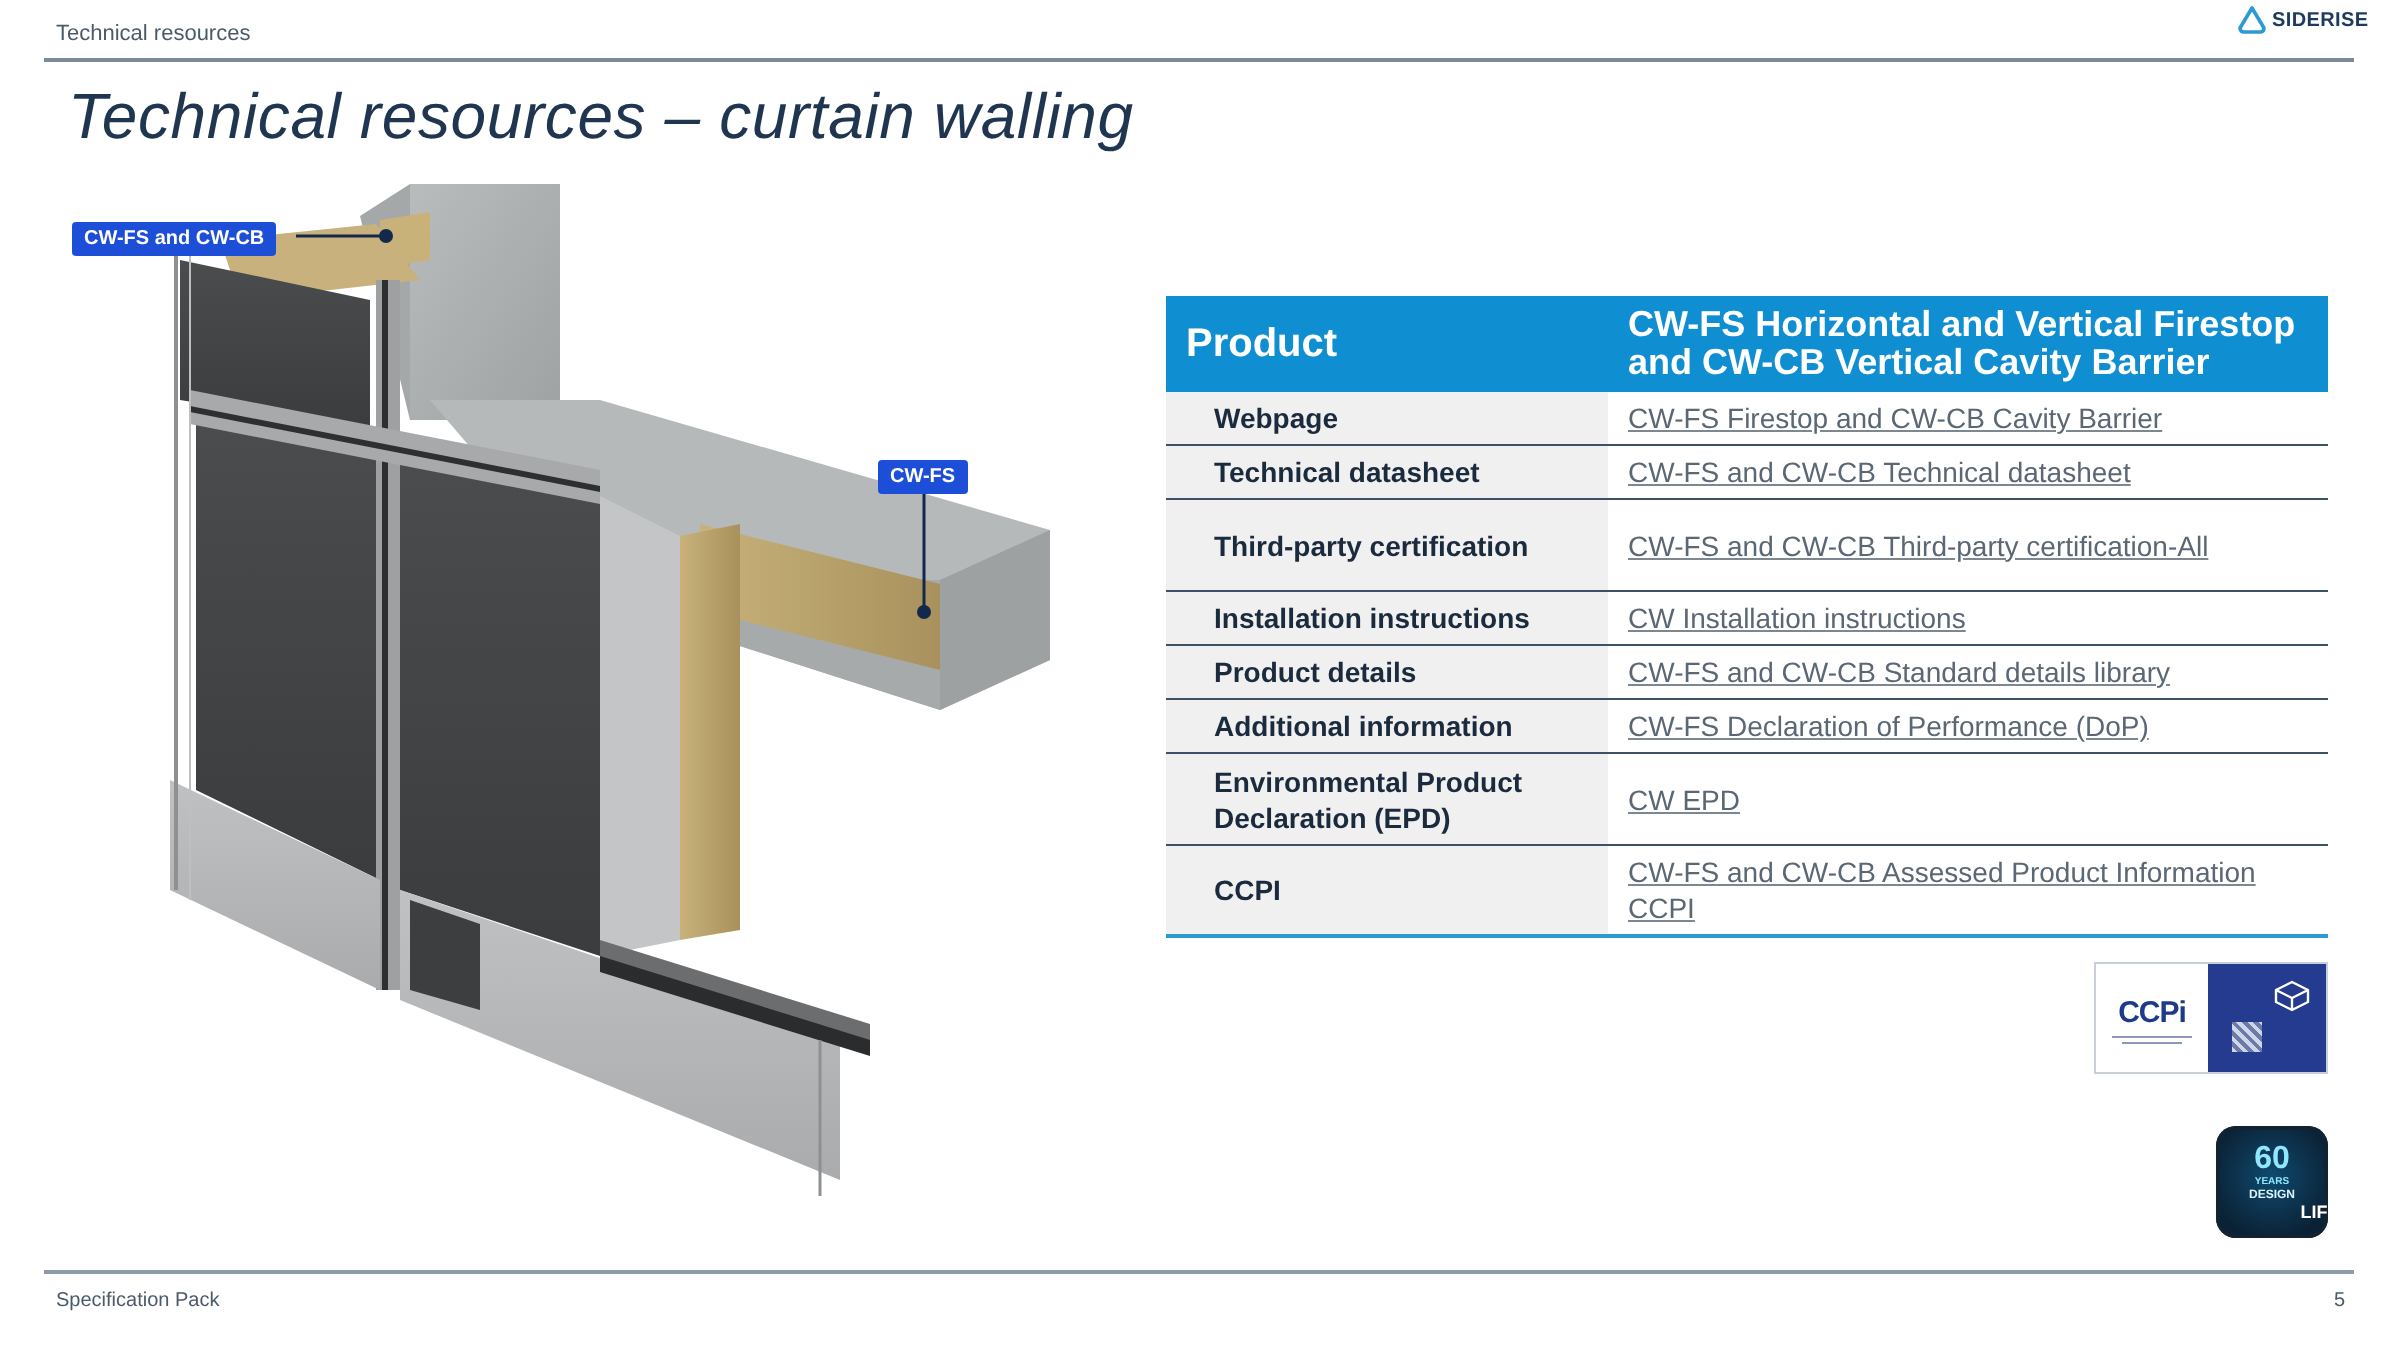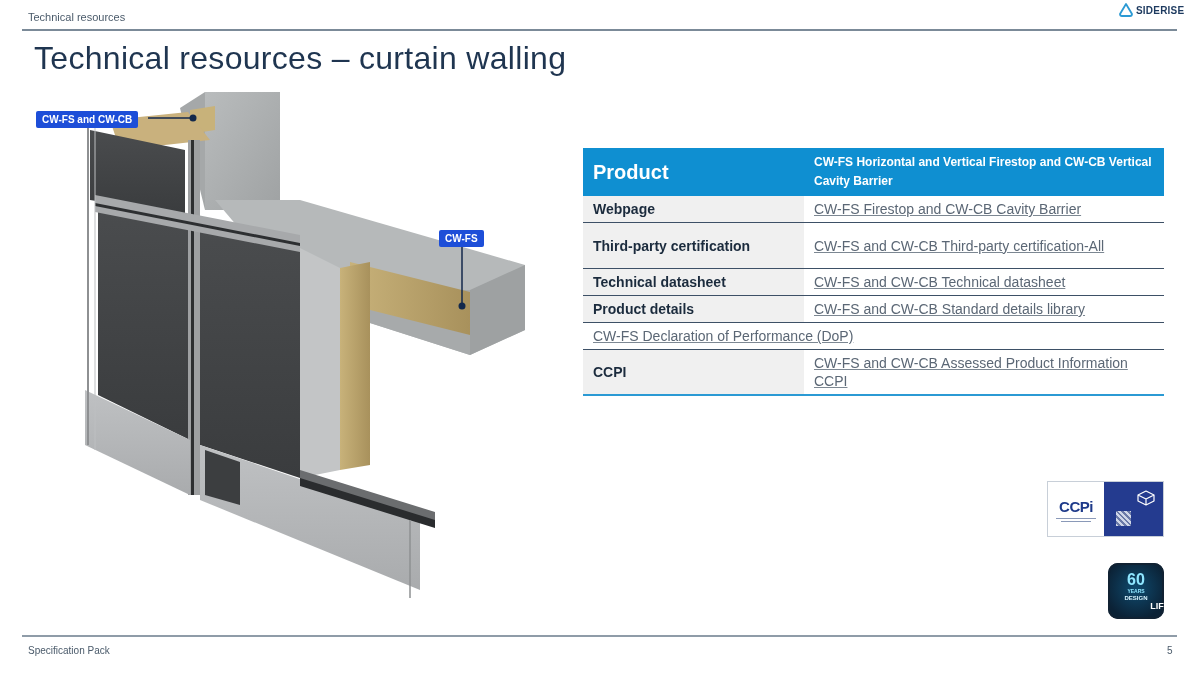--- a/index.html
+++ b/index.html
@@ -5,34 +5,34 @@
   * { box-sizing: border-box; margin: 0; padding: 0; }
   html, body { width: 1200px; height: 675px; background: #ffffff; overflow: hidden; }
   body { position: relative; font-family: "Liberation Sans", "DejaVu Sans", sans-serif; color: #1f2d3d; }
 
   .header-label { position: absolute; left: 28px; top: 11px; font-size: 11px; color: #4a5a6a; }
   .header-rule { position: absolute; left: 22px; top: 29px; width: 1155px; height: 2px; background: #7b8a98; }
   .logo { position: absolute; left: 1118px; top: 2px; display: flex; align-items: center; gap: 2px; }
   .logo svg { width: 16px; height: 16px; }
   .logo-text { font-size: 10px; font-weight: bold; color: #1d3a5f; letter-spacing: 0.2px; }
 
-  .page-title { position: absolute; left: 34px; top: 40px; font-size: 32px; font-weight: normal; color: #1f3550; letter-spacing: 0.3px; }
+  .page-title { position: absolute; left: 34px; top: 40px; font-size: 32px; font-weight: normal; color: #1f3550; letter-spacing: 0.3px; font-style: italic; }
 
   .illustration { position: absolute; left: 30px; top: 90px; width: 520px; height: 520px; }
   .callout { position: absolute; background: #1d4ed8; color: #ffffff; font-size: 10px; font-weight: bold; padding: 3px 6px; border-radius: 2px; white-space: nowrap; }
   .callout-a { left: 36px; top: 111px; }
   .callout-b { left: 439px; top: 230px; }
 
   .table { position: absolute; left: 583px; top: 148px; width: 581px; border-collapse: collapse; }
   .table .row { display: flex; border-bottom: 1.5px solid #3d5066; }
   .table .row.last { border-bottom: 2px solid #2b9ad4; }
   .table .head { display: flex; background: #0f8fd1; color: #ffffff; }
   .head .c1 { width: 221px; padding: 0 10px; display: flex; align-items: center; font-weight: bold; font-size: 20px; height: 48px; }
-  .head .c2 { flex: 1; padding: 4px 10px; font-weight: bold; font-size: 12px; line-height: 19px; display: flex; align-items: center; }
-  .row .c1 { width: 221px; background: #f0f0f0; padding: 0 10px; font-weight: bold; font-size: 14px; color: #1b2b3d; display: flex; align-items: center; line-height: 18px; }
+  .head .c2 { flex: 1; padding: 4px 10px; font-weight: bold; font-size: 18px; line-height: 19px; display: flex; align-items: center; }
+  .row .c1 { width: 221px; background: #f0f0f0; padding: 0 24px; font-weight: bold; font-size: 14px; color: #1b2b3d; display: flex; align-items: center; line-height: 18px; }
   .row .c2 { flex: 1; padding: 0 10px; font-size: 14px; color: #5b6775; display: flex; align-items: center; line-height: 18px; }
   .row .c2 a { color: #5b6775; text-decoration: underline; text-decoration-color: #7c8792; cursor: pointer; }
   .h1 { height: 27px; }
   .h2 { height: 46px; }
 
   .ccpi-badge { position: absolute; left: 1047px; top: 481px; width: 117px; height: 56px; display: flex; border: 1px solid #c8cfd8; }
   .ccpi-left { width: 56px; background: #ffffff; display: flex; flex-direction: column; align-items: center; justify-content: center; padding-top: 2px; }
   .ccpi-logo { font-size: 15px; font-weight: bold; color: #1e3a8a; letter-spacing: -0.5px; }
   .ccpi-lines { width: 40px; height: 1px; background: #8a99b8; margin-top: 3px; }
   .ccpi-right { flex: 1; background: #243b8f; position: relative; }
@@ -134,41 +134,54 @@
   <div class="head">
     <div class="c1">Product</div>
     <div class="c2">CW-FS Horizontal and Vertical Firestop and CW-CB Vertical Cavity Barrier</div>
   </div>
   <div class="row h1">
     <div class="c1">Webpage</div>
     <div class="c2">
         <a>CW-FS Firestop and CW-CB Cavity Barrier</a>
       </div>
   </div>
+  <div class="row h1">
+    <div class="c1">Technical datasheet</div>
+    <div class="c2">
+        <a>CW-FS and CW-CB Technical datasheet</a>
+      </div>
+  </div>
   <div class="row h2">
     <div class="c1">Third-party certification</div>
     <div class="c2">
         <a>CW-FS and CW-CB Third-party certification-All</a>
       </div>
   </div>
   <div class="row h1">
-    <div class="c1">Technical datasheet</div>
-    <div class="c2">
-        <a>CW-FS and CW-CB Technical datasheet</a>
+    <div class="c1">Installation instructions</div>
+    <div class="c2">
+        <a>CW Installation instructions</a>
       </div>
   </div>
   <div class="row h1">
     <div class="c1">Product details</div>
     <div class="c2">
         <a>CW-FS and CW-CB Standard details library</a>
       </div>
   </div>
   <div class="row h1">
+    <div class="c1">Additional information</div>
     <div class="c2">
         <a>CW-FS Declaration of Performance (DoP)</a>
+      </div>
+  </div>
+  <div class="row h2">
+    <div class="c1">Environmental Product Declaration (EPD)</div>
+    <div class="c2">
+        <a>CW EPD</a>
       </div>
   </div>
   <div class="row h2 last">
     <div class="c1">CCPI</div>
     <div class="c2">
         <a>CW-FS and CW-CB Assessed Product Information CCPI</a>
       </div>
   </div>
 </div>
 

